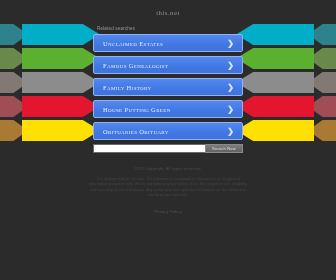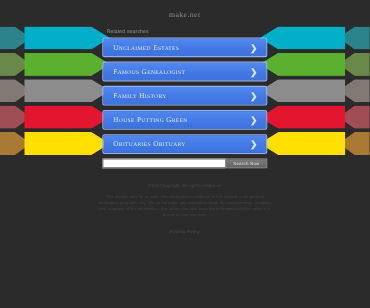--- a/index.html
+++ b/index.html
@@ -255,21 +255,21 @@
       <div class="wedge-near" style="background:#e3152f"></div>
     </div>
     <div class="band b4">
       <div class="wedge-far" style="background:#f9ab3c"></div>
       <div class="wedge-near" style="background:#ffe000"></div>
     </div>
   </div>
 
   <div class="center">
 
-    <div class="site-title">make.net</div>
+    <div class="site-title">this.net</div>
 
     <div class="related-label">Related searches</div>
 
     <div class="btn-list">
 
       <button class="cat-btn">
         <span class="lbl">Unclaimed Estates</span>
         <span class="chev">❯</span>
       </button>
 

